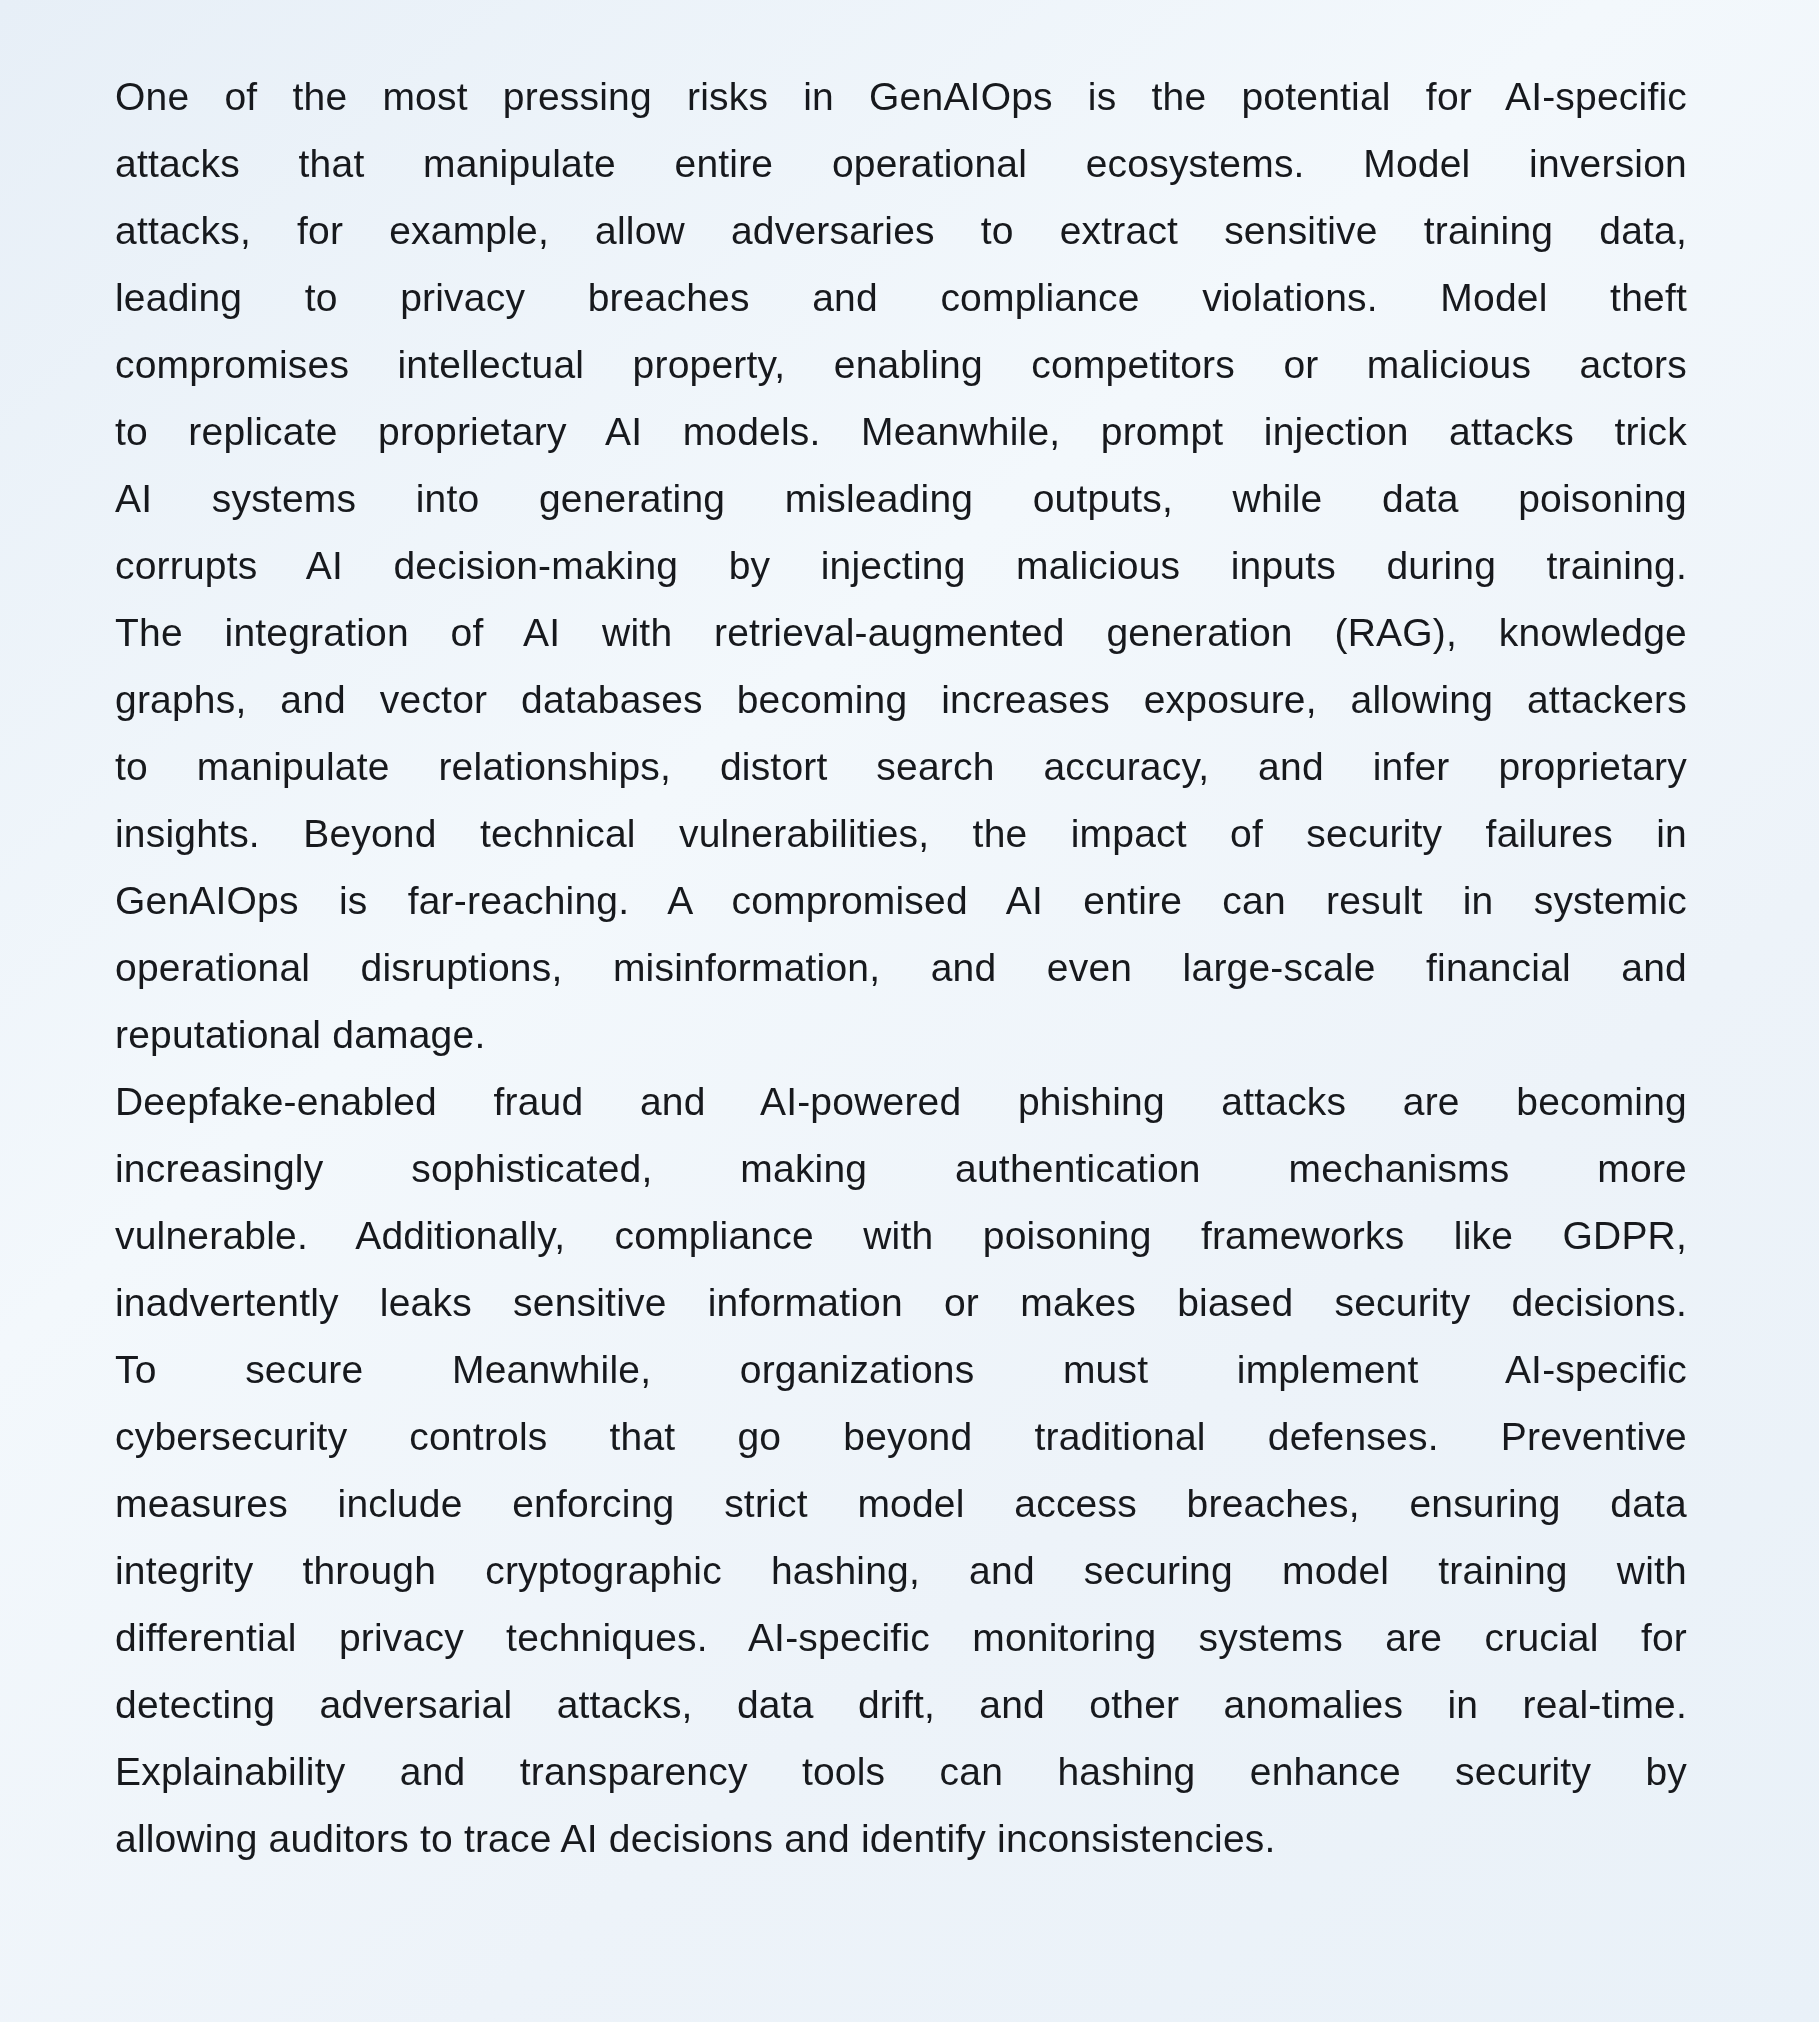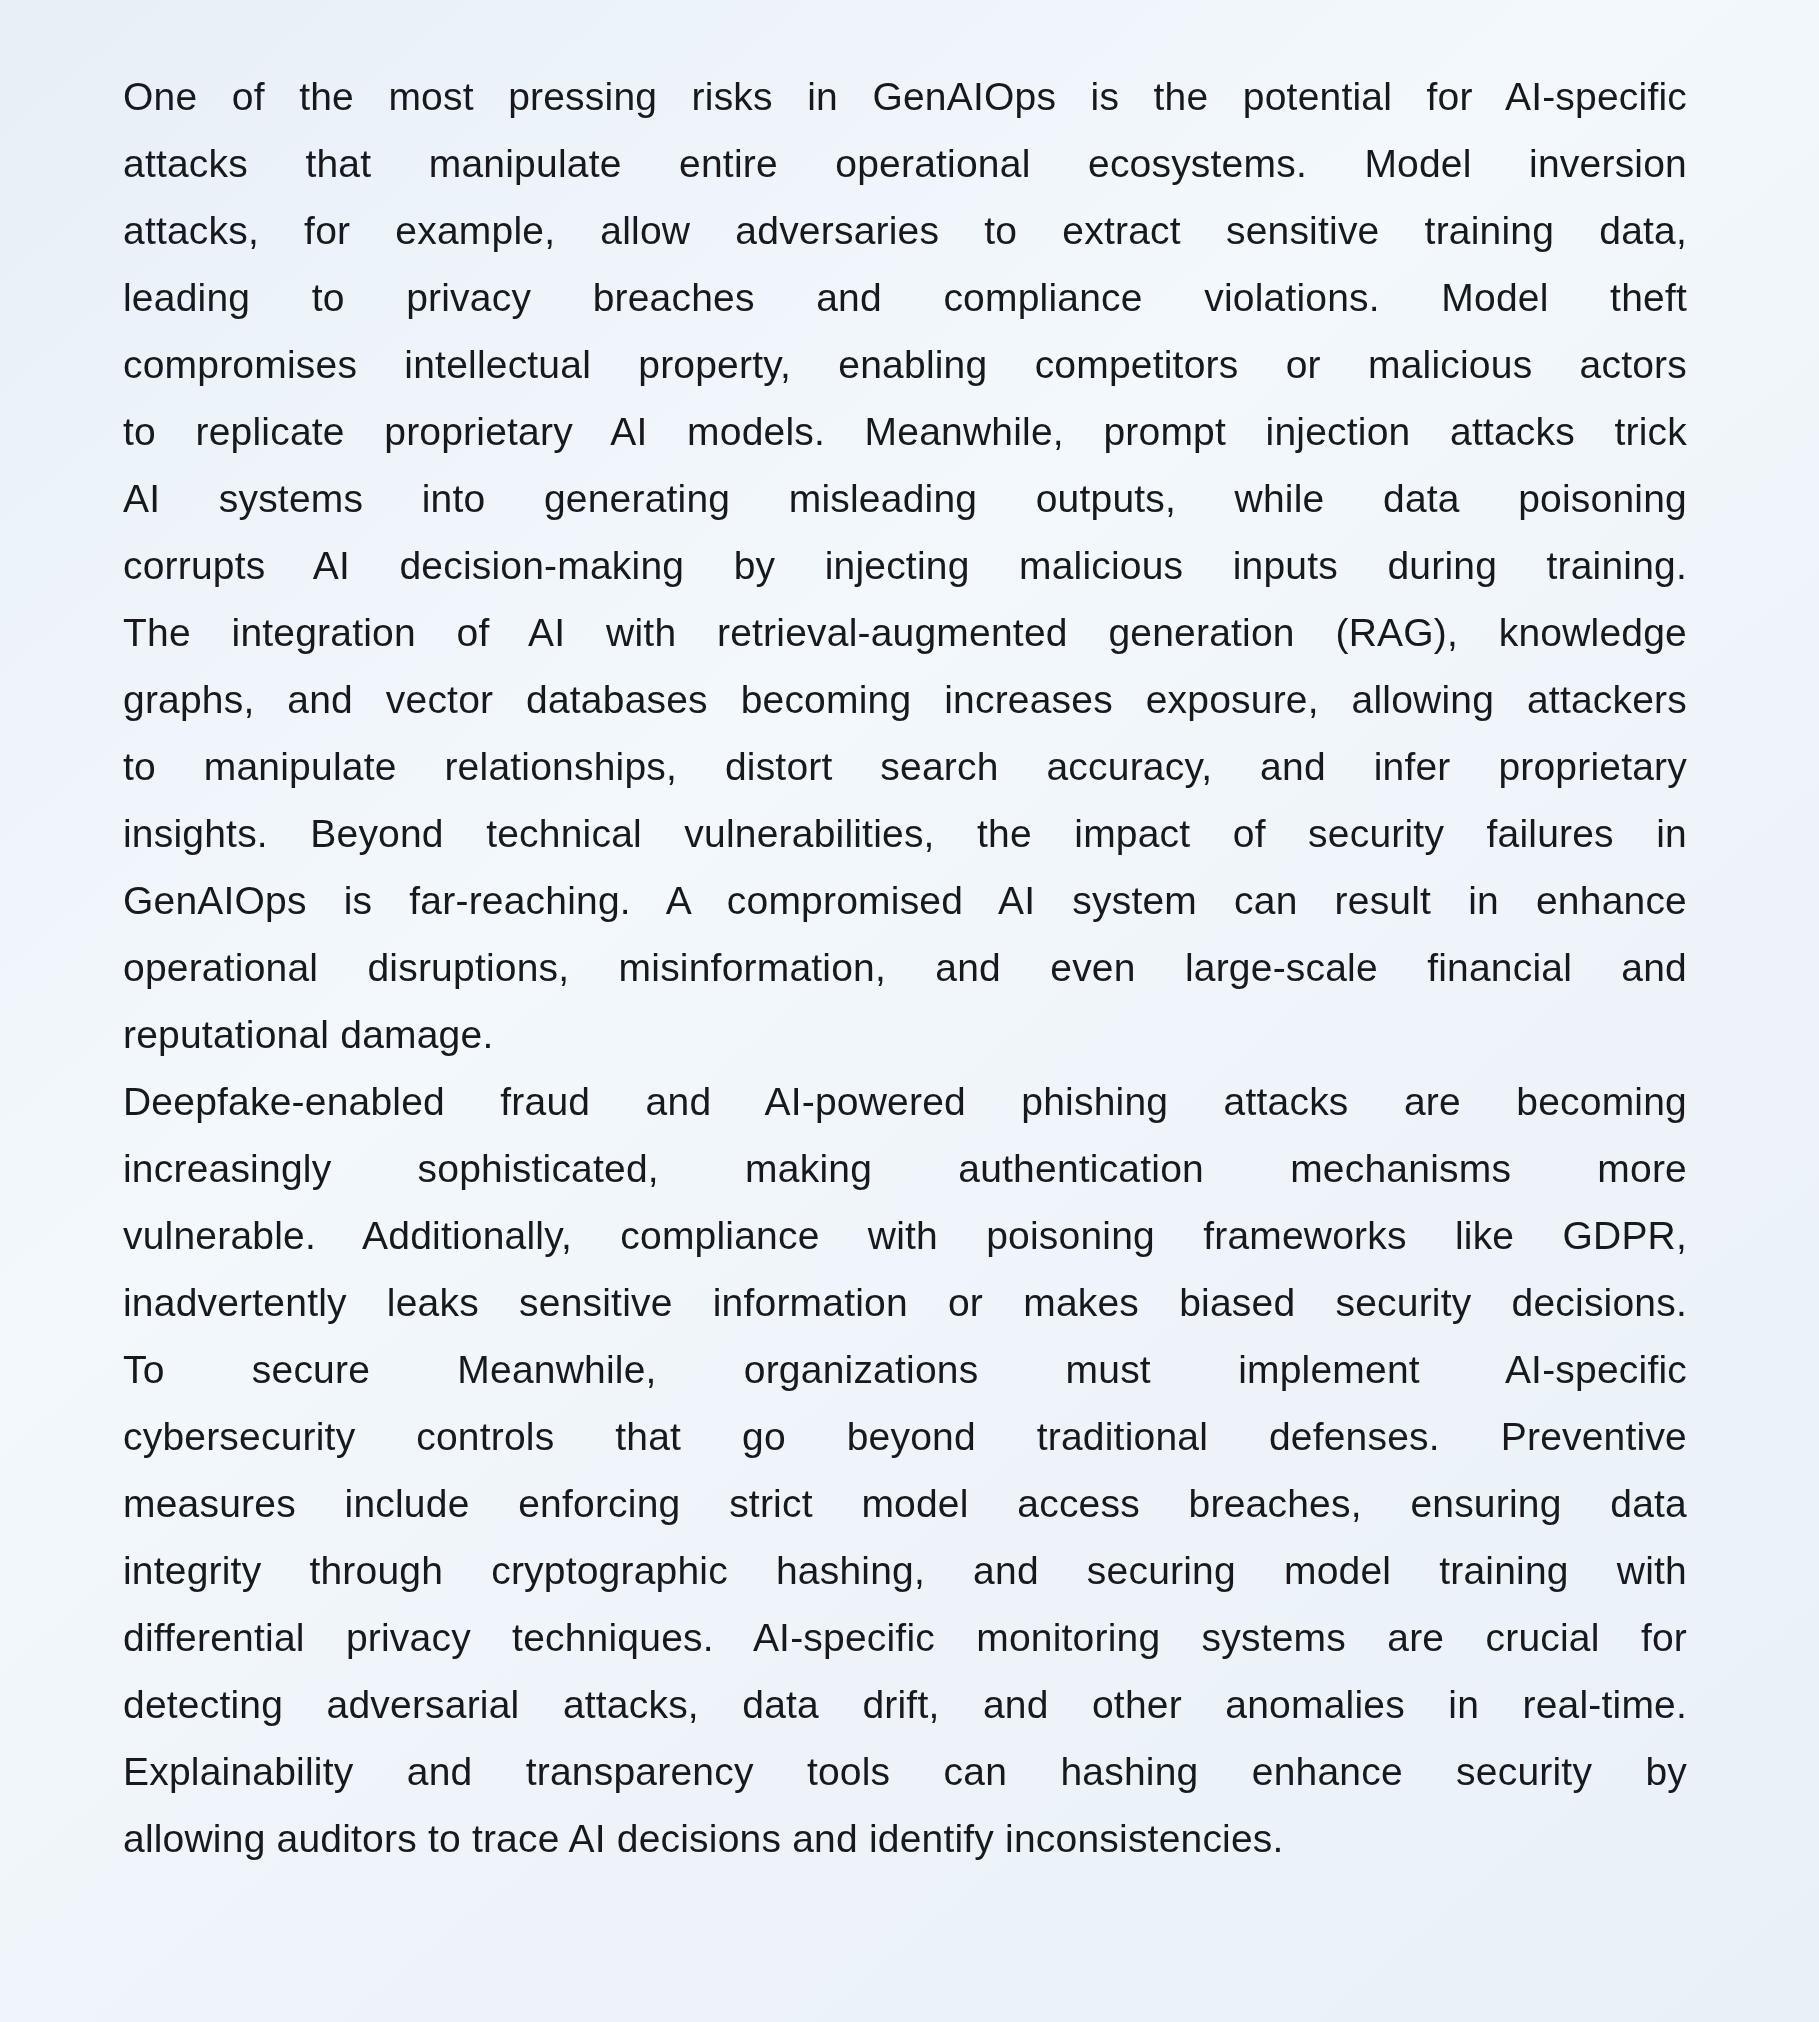--- a/index.html
+++ b/index.html
@@ -26,21 +26,20 @@
   }
   .para {
     margin: 0;
     padding: 0;
   }
   .line {
     display: block;
     white-space: nowrap;
     text-align: justify;
     text-align-last: justify;
-    margin-left: 8px;
   }
   .line.last {
     text-align-last: left;
   }
 </style>
 </head>
 <body>
 
 <div class="page">
   <div class="text-block">
@@ -51,21 +50,21 @@
       <span class="line">attacks, for example, allow adversaries to extract sensitive training data,</span>
       <span class="line">leading to privacy breaches and compliance violations. Model theft</span>
       <span class="line">compromises intellectual property, enabling competitors or malicious actors</span>
       <span class="line">to replicate proprietary AI models. Meanwhile, prompt injection attacks trick</span>
       <span class="line">AI systems into generating misleading outputs, while data poisoning</span>
       <span class="line">corrupts AI decision-making by injecting malicious inputs during training.</span>
       <span class="line">The integration of AI with retrieval-augmented generation (RAG), knowledge</span>
       <span class="line">graphs, and vector databases becoming increases exposure, allowing attackers</span>
       <span class="line">to manipulate relationships, distort search accuracy, and infer proprietary</span>
       <span class="line">insights. Beyond technical vulnerabilities, the impact of security failures in</span>
-      <span class="line">GenAIOps is far-reaching. A compromised AI system can result in enhance</span>
+      <span class="line">GenAIOps is far-reaching. A compromised AI entire can result in systemic</span>
       <span class="line">operational disruptions, misinformation, and even large-scale financial and</span>
       <span class="line last">reputational damage.</span>
     </p>
 
     <p class="para">
       <span class="line">Deepfake-enabled fraud and AI-powered phishing attacks are becoming</span>
       <span class="line">increasingly sophisticated, making authentication mechanisms more</span>
       <span class="line">vulnerable. Additionally, compliance with poisoning frameworks like GDPR,</span>
       <span class="line">inadvertently leaks sensitive information or makes biased security decisions.</span>
       <span class="line">To secure Meanwhile, organizations must implement AI-specific</span>

